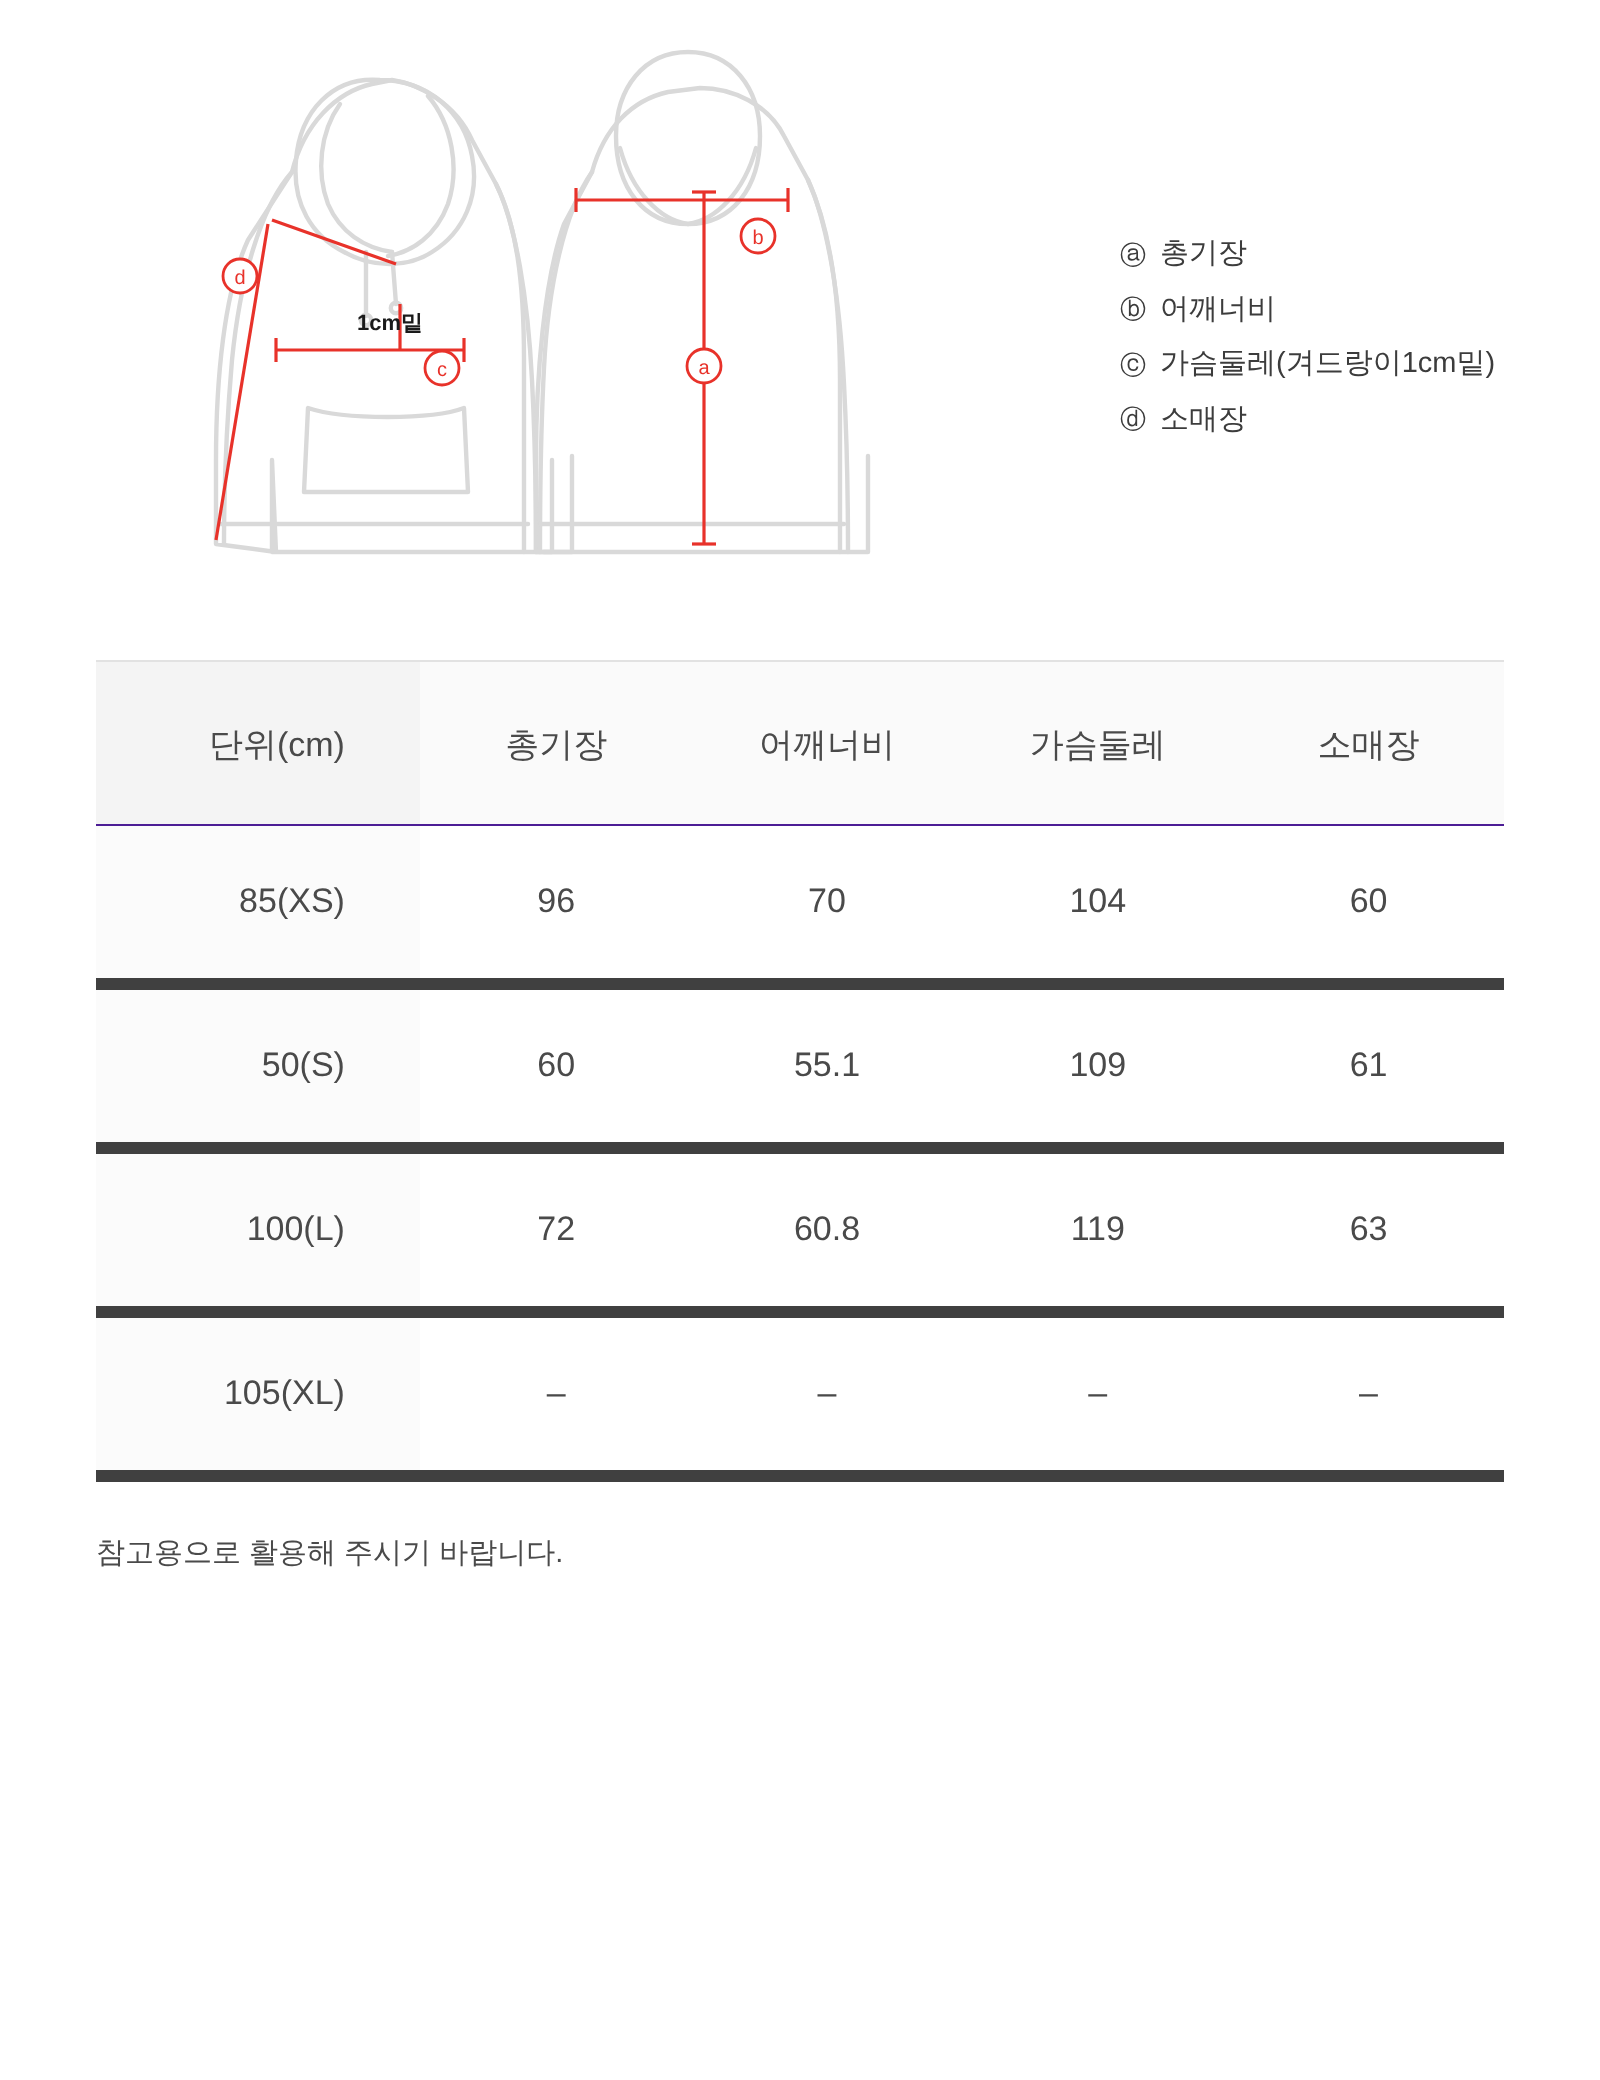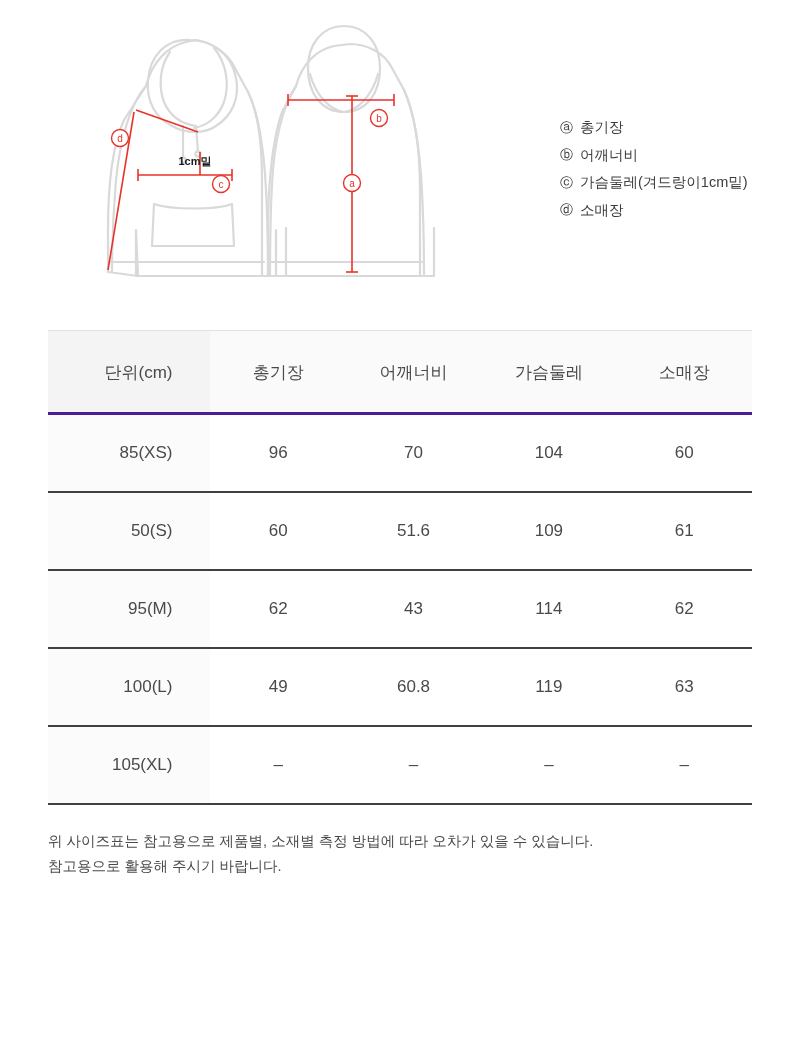--- a/index.html
+++ b/index.html
@@ -54,35 +54,35 @@
     border-collapse: collapse;
     width: 704px;
     table-layout: fixed;
   }
   thead th {
     font-weight: normal;
     font-size: 17px;
     color: #4a4a4a;
     padding: 30px 0 28px 0;
     border-top: 1px solid #e2e2e2;
-    border-bottom: 3px solid #4c1d95;
+    border-bottom: 1px solid #4c1d95;
     text-align: center;
     background: #fafafa;
   }
   thead th.col-unit {
     background: #f4f4f4;
     text-align: right;
     padding-right: 38px;
   }
   tbody td {
     font-size: 17px;
     color: #4a4a4a;
     text-align: center;
     padding: 28px 0;
-    border-bottom: 2px solid #404040;
+    border-bottom: 6px solid #404040;
   }
   tbody td.col-unit {
     text-align: right;
     padding-right: 38px;
     background: #fbfbfb;
   }
   col.c-unit { width: 162px; }
   col.c-v { width: 135px; }
 
   .note {
@@ -244,45 +244,37 @@
       <tr>
         <td class="col-unit">85(XS)</td>
         <td>96</td>
         <td>70</td>
         <td>104</td>
         <td>60</td>
       </tr>
       <tr>
         <td class="col-unit">50(S)</td>
         <td>60</td>
-        <td>51.6</td>
+        <td>55.1</td>
         <td>109</td>
         <td>61</td>
       </tr>
       <tr>
-        <td class="col-unit">95(M)</td>
-        <td>62</td>
-        <td>43</td>
-        <td>114</td>
-        <td>62</td>
-      </tr>
-      <tr>
         <td class="col-unit">100(L)</td>
-        <td>49</td>
+        <td>72</td>
         <td>60.8</td>
         <td>119</td>
         <td>63</td>
       </tr>
       <tr>
         <td class="col-unit">105(XL)</td>
         <td>–</td>
         <td>–</td>
         <td>–</td>
         <td>–</td>
       </tr>
     </tbody>
   </table>
 </div>
 
 <div class="note">
-  <div>위 사이즈표는 참고용으로 제품별, 소재별 측정 방법에 따라 오차가 있을 수 있습니다.</div>
   <div>참고용으로 활용해 주시기 바랍니다.</div>
 </div>
 
 </body></html>

